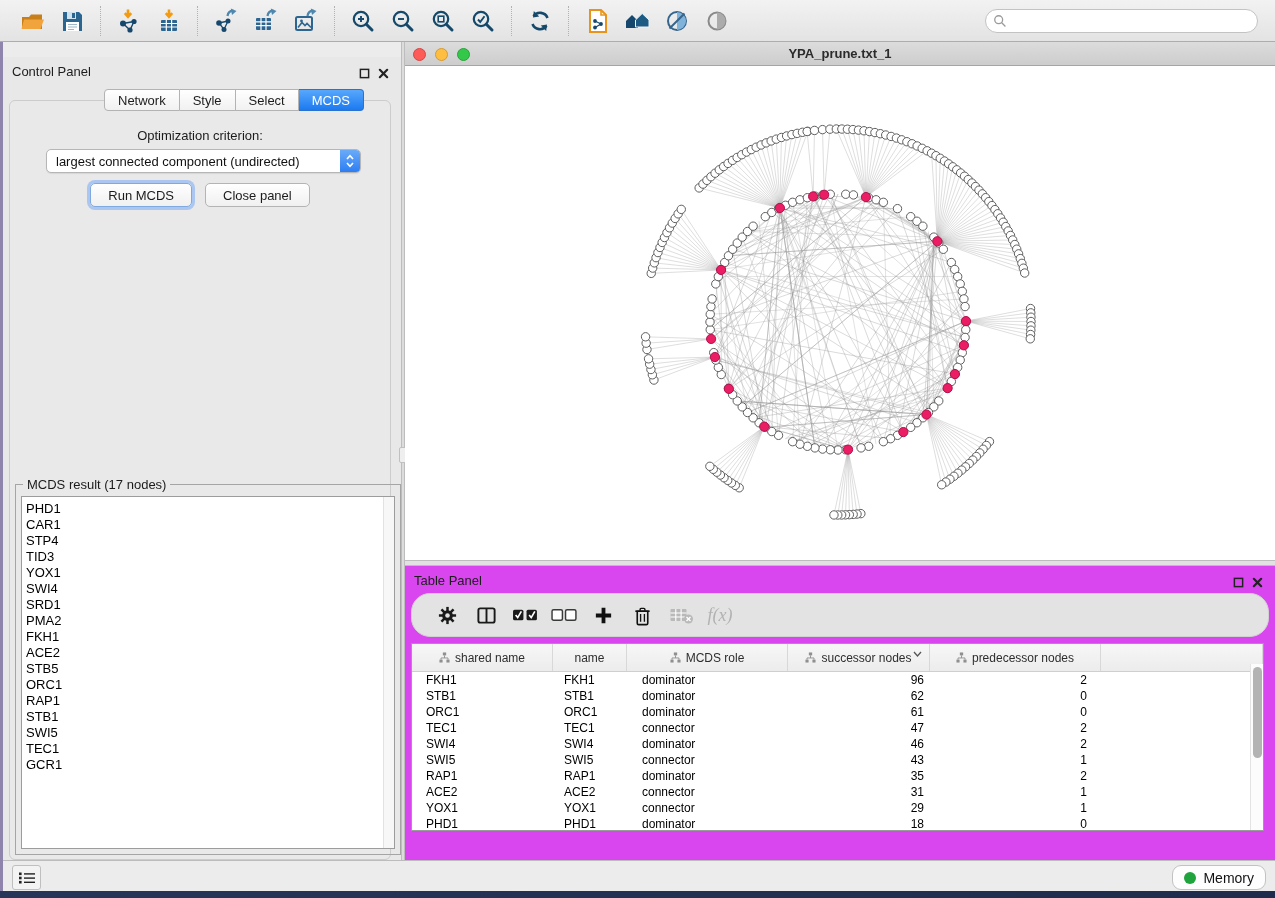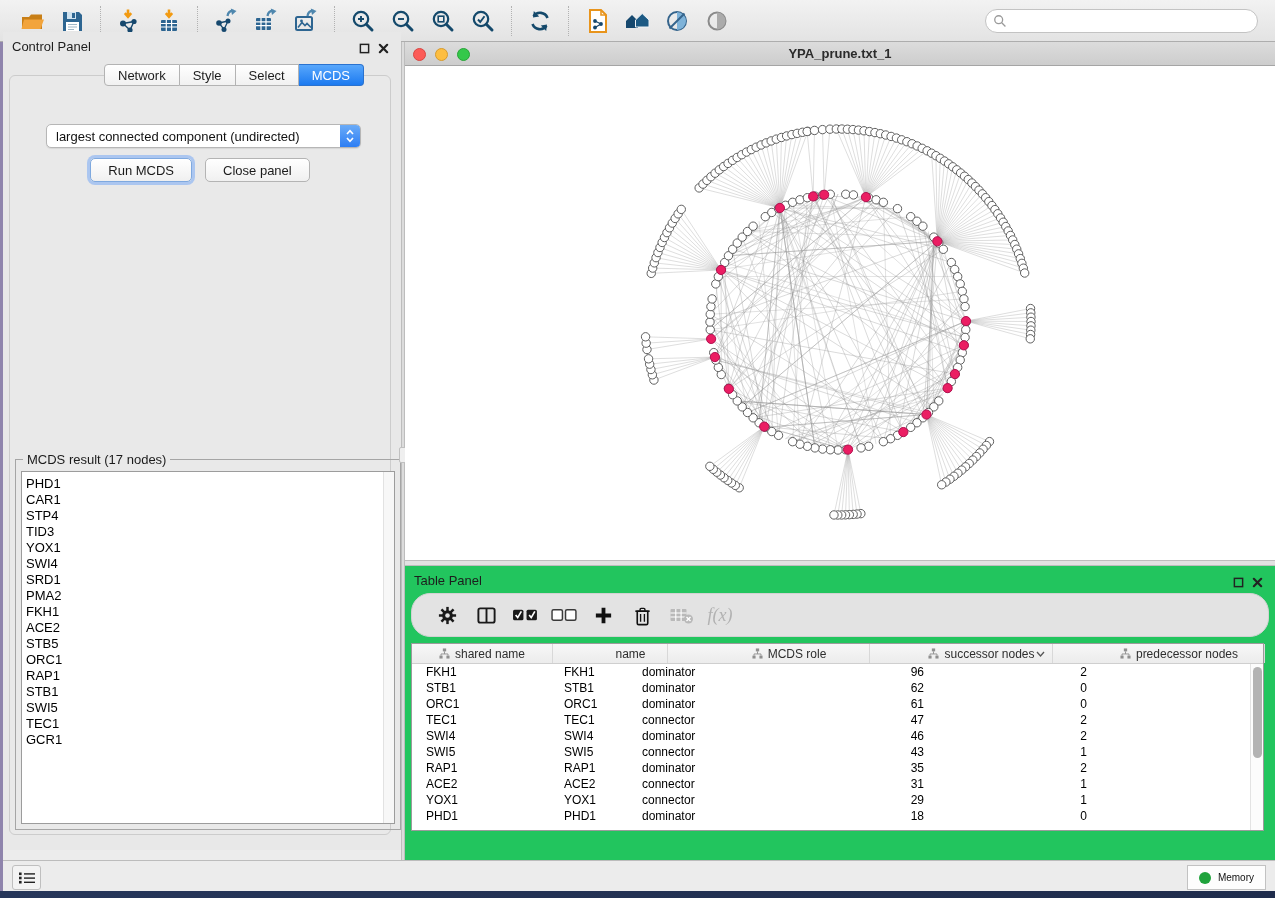--- a/index.html
+++ b/index.html
@@ -16,21 +16,21 @@
   .tbtn { width:34px; height:34px; border:none; background:transparent; display:flex;
     align-items:center; justify-content:center; margin:0 3px; cursor:default; }
   .tbtn svg { width:26px; height:26px; }
   .tb-sep { width:1px; height:30px; border-left:1px dotted #b2b2b2; margin:0 8px; }
   .search-box { position:absolute; right:17px; top:9px; width:273px; height:24px;
     background:#fff; border:1px solid #c3c3c3; border-radius:12px; display:flex; align-items:center; padding-left:7px; }
   .search-box svg { width:14px; height:14px; }
   .search-box input { border:none; outline:none; flex:1; height:18px; font-size:12px; background:transparent; font-family:inherit; }
 
   
-  .left-panel { position:absolute; left:3px; top:32px; width:398px; height:818px; background:#e8e8e8; }
+  .left-panel { position:absolute; left:3px; top:57px; width:398px; height:818px; background:#e8e8e8; }
   .panel-title { position:absolute; left:9px; top:7px; font-size:13px; color:#1d1d1d; }
   .panel-btns { position:absolute; right:12px; top:8px; display:flex; gap:8px; }
   .panel-btns svg { width:11px; height:11px; }
   .cp-tabs { position:absolute; left:75px; top:32px; z-index:5; }
   .segmented { display:flex;padding-left:26px; }
   .seg { border:1px solid #b3b3b3; border-left:none; background:linear-gradient(#ffffff,#f1f1f1);
     font-size:13px; color:#1d1d1d; height:22px; display:flex; align-items:center; padding:0 13px; white-space:nowrap; }
   .seg:first-child { border-left:1px solid #b3b3b3; border-radius:4px 0 0 4px; }
   .seg:last-child { border-radius:0 4px 4px 0; }
   .seg.selected { background:linear-gradient(#58a7fc,#1c7af0); color:#fff; border-color:#2a72cf; }
@@ -69,50 +69,50 @@
   .light.red { background:#fc5b57; border:1px solid #d94542; }
   .light.yellow { background:#fdbe41; border:1px solid #d79b2c; }
   .light.green { background:#34c84a; border:1px solid #27a437; }
   .net-title { position:absolute; left:0; right:0; top:4px; text-align:center; font-size:13px; font-weight:600; color:#2b2b2b; }
   .net-canvas { position:absolute; left:0; top:24px; width:870px; height:494px; background:#ffffff; }
 
   .hdivider { position:absolute; left:0; top:518px; width:870px; height:6px; background:#e2e2e2;
     border-top:1px solid #bdbdbd; border-bottom:1px solid #bdbdbd; }
 
   
-  .table-panel { position:absolute; left:0; top:524px; width:870px; height:294px; background:#22c55e;text-decoration:underline; }
+  .table-panel { position:absolute; left:0; top:524px; width:870px; height:294px; background:#d946ef;text-decoration:underline; }
   .tp-toolbar { position:absolute; left:6px; top:27px; width:858px; height:44px; background:#e3e3e3;
     border:1px solid #d2d2d2; border-radius:19px; display:flex; align-items:center; padding-left:18px; }
   .tp-btn { width:34px; height:30px; border:none; background:transparent; display:flex; align-items:center;
     justify-content:center; margin-right:5px; }
   .tp-btn svg { width:21px; height:21px; }
   .tp-btn.wide svg { width:27px; height:18px; }
   .fx { font-family:"Liberation Serif","DejaVu Serif",serif; font-style:italic; font-size:18px; color:#b2b2b2; }
   .dtable { position:absolute; left:6px; top:77px; width:853px; height:188px; background:#fff; border:1px solid #9b9b9b; }
-  .t-header { display:grid; grid-template-columns:141px 74px 161px 142px 171px 1fr; height:20px;
-    background:linear-gradient(#f7f7f7,#ececec); border-bottom:1px solid #cfcfcf;gap:41px; }
+  .t-header { display:grid; grid-template-columns:141px 74px 161px 142px 171px 1fr; height:28px;
+    background:linear-gradient(#f7f7f7,#ececec); border-bottom:1px solid #cfcfcf; }
   .th-cell { display:flex; align-items:center; justify-content:center; gap:5px; font-size:12px; color:#2e2e2e;
     border-right:1px solid #d8d8d8; position:relative; overflow:hidden; white-space:nowrap; }
   .th-cell .sort { position:absolute; right:7px; top:7px; }
   .t-row { display:grid; grid-template-columns:141px 74px 161px 142px 171px 1fr; height:16px; }
   .t-cell { font-size:12px; color:#000; line-height:16px; overflow:hidden; white-space:nowrap; }
   .t-cell.c0 { padding-left:14px; } .t-cell.c1 { padding-left:11px; } .t-cell.c2 { padding-left:15px; }
   .t-cell.c3 { text-align:right; padding-right:6px; } .t-cell.c4 { text-align:right; padding-right:14px; }
   .t-scroll { position:absolute; right:0; top:20px; bottom:0; width:13px; background:#fcfcfc; border-left:1px solid #e3e3e3; }
   .t-thumb { position:absolute; left:2px; top:3px; width:9px; height:91px; background:#b3b3b3; border-radius:5px; }
   .tp-tabs { position:absolute; left:258px; top:270px; }
   .tp-tabs .seg { font-size:12.5px; height:20px; padding:0 11px; }
 
   
   .statusbar { position:absolute; left:0; top:860px; width:1275px; height:31px; background:#ececec; border-top:1px solid #bcbcbc; }
   .sb-left-btn { position:absolute; left:12px; top:4px; width:29px; height:25px; background:#f3f3f3;
     border:1px solid #bfbfbf; border-radius:3px; display:flex; align-items:center; justify-content:center; }
   .sb-left-btn svg { width:20px; height:16px; }
   .memory-btn { position:absolute; right:9px; top:4px; height:25px; background:#fdfdfd; border:1px solid #c2c2c2;
-    border-radius:0; display:flex; align-items:center; gap:7px; padding:0 11px; font-size:10px; color:#111; font-family:inherit; }
+    border-radius:9px; display:flex; align-items:center; gap:7px; padding:0 11px; font-size:14px; color:#111; font-family:inherit; }
   .memory-dot { width:12px; height:12px; border-radius:50%; background:#1fa33c; }
 </style>
 </head>
 <body>
 
 <div class="window">
 
   <div class="toolbar">
     <div class="tb-items">
         <button class="tbtn">
@@ -269,20 +269,21 @@
             <path d="M2 2 L10 10 M10 2 L2 10" stroke="#222" stroke-width="2.4" stroke-linecap="round"></path>
           </svg></span>
     </div>
     <div class="cp-tabs segmented">
         <div class="seg">Network</div>
         <div class="seg">Style</div>
         <div class="seg">Select</div>
         <div class="seg selected">MCDS</div>
       </div>
     <div class="cp-inner">
+      <div class="opt-label">Optimization criterion:</div>
       <div class="dropdown">
         <span>largest connected component (undirected)</span>
         <span class="dd-spin">
             <svg viewBox="0 0 10 16">
               <path d="M2 6 L5 2.6 L8 6" fill="none" stroke="#fff" stroke-width="1.6"></path>
               <path d="M2 10 L5 13.4 L8 10" fill="none" stroke="#fff" stroke-width="1.6"></path>
             </svg>
           </span>
       </div>
       <div class="cp-buttons">

